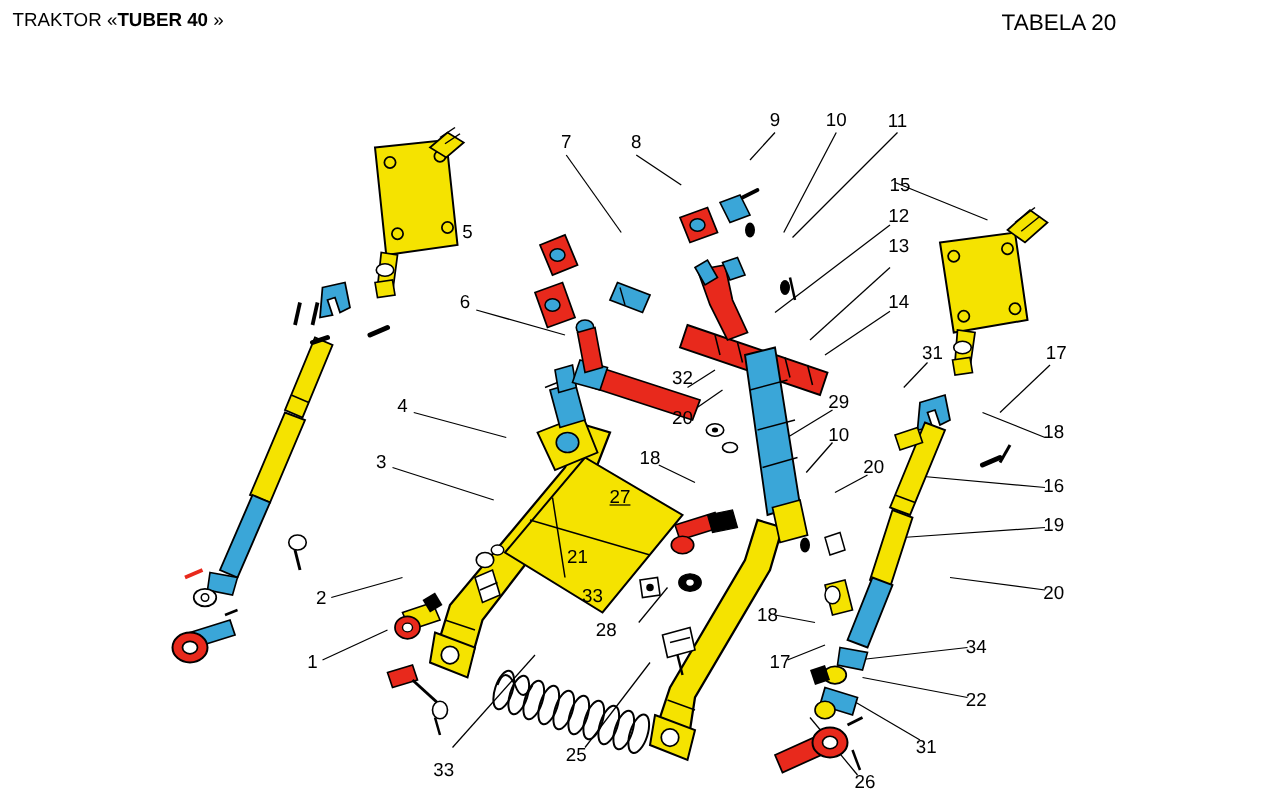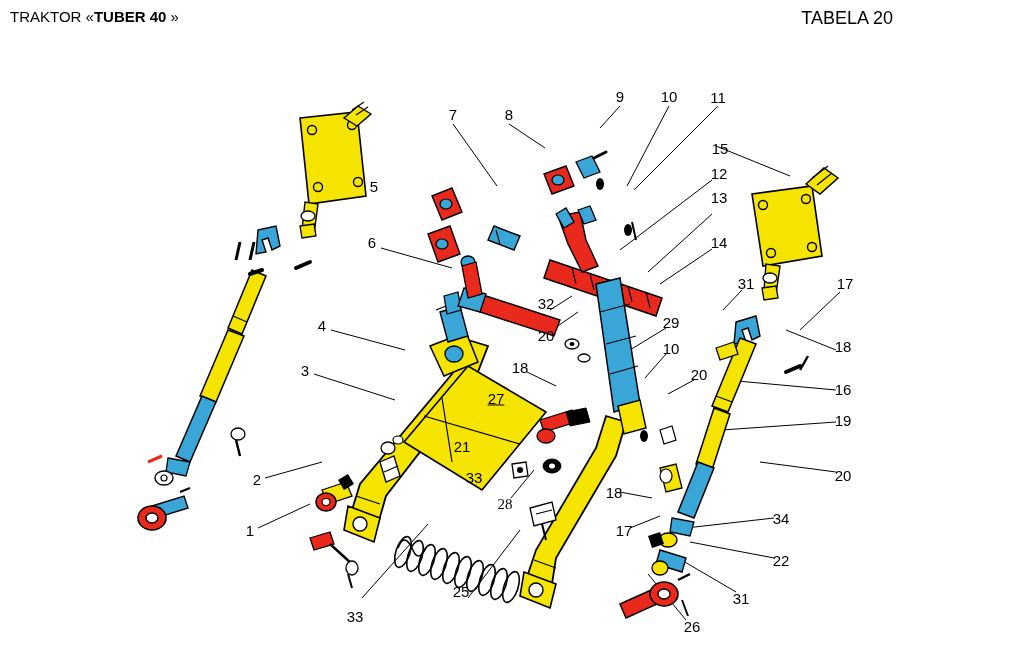--- a/index.html
+++ b/index.html
@@ -369,26 +369,26 @@
         <div class="callout" style="left: 305px; top: 326px;">3</div>
         <div class="callout" style="left: 520px; top: 323px;">18</div>
         <div class="callout" style="left: 699px; top: 330px;">20</div>
         <div class="callout" style="left: 843px; top: 345px; text-align: right;">16</div>
         <div class="callout" style="left: 496px; top: 354px; text-decoration: underline;">27</div>
         <div class="callout" style="left: 843px; top: 376px;">19</div>
         <div class="callout" style="left: 462px; top: 402px;">21</div>
         <div class="callout" style="left: 474px; top: 433px;">33</div>
         <div class="callout" style="left: 843px; top: 431px;">20</div>
         <div class="callout" style="left: 257px; top: 435px;">2</div>
-        <div class="callout" style="left: 505px; top: 460px; font-family: Liberation Serif, serif;">28</div>
+        <div class="callout" style="left: 485px; top: 460px;">28</div>
         <div class="callout" style="left: 614px; top: 448px;">18</div>
         <div class="callout" style="left: 250px; top: 486px;">1</div>
         <div class="callout" style="left: 624px; top: 486px;">17</div>
         <div class="callout" style="left: 781px; top: 474px;">34</div>
         <div class="callout" style="left: 781px; top: 516px;">22</div>
         <div class="callout" style="left: 355px; top: 572px;">33</div>
-        <div class="callout" style="left: 461px; top: 547px;">25</div>
+        <div class="callout" style="left: 461px; top: 560px;">25</div>
         <div class="callout" style="left: 741px; top: 554px;">31</div>
         <div class="callout" style="left: 692px; top: 582px;">26</div>
       </div>
   </div>
 
 </div>
 
 </body></html>

